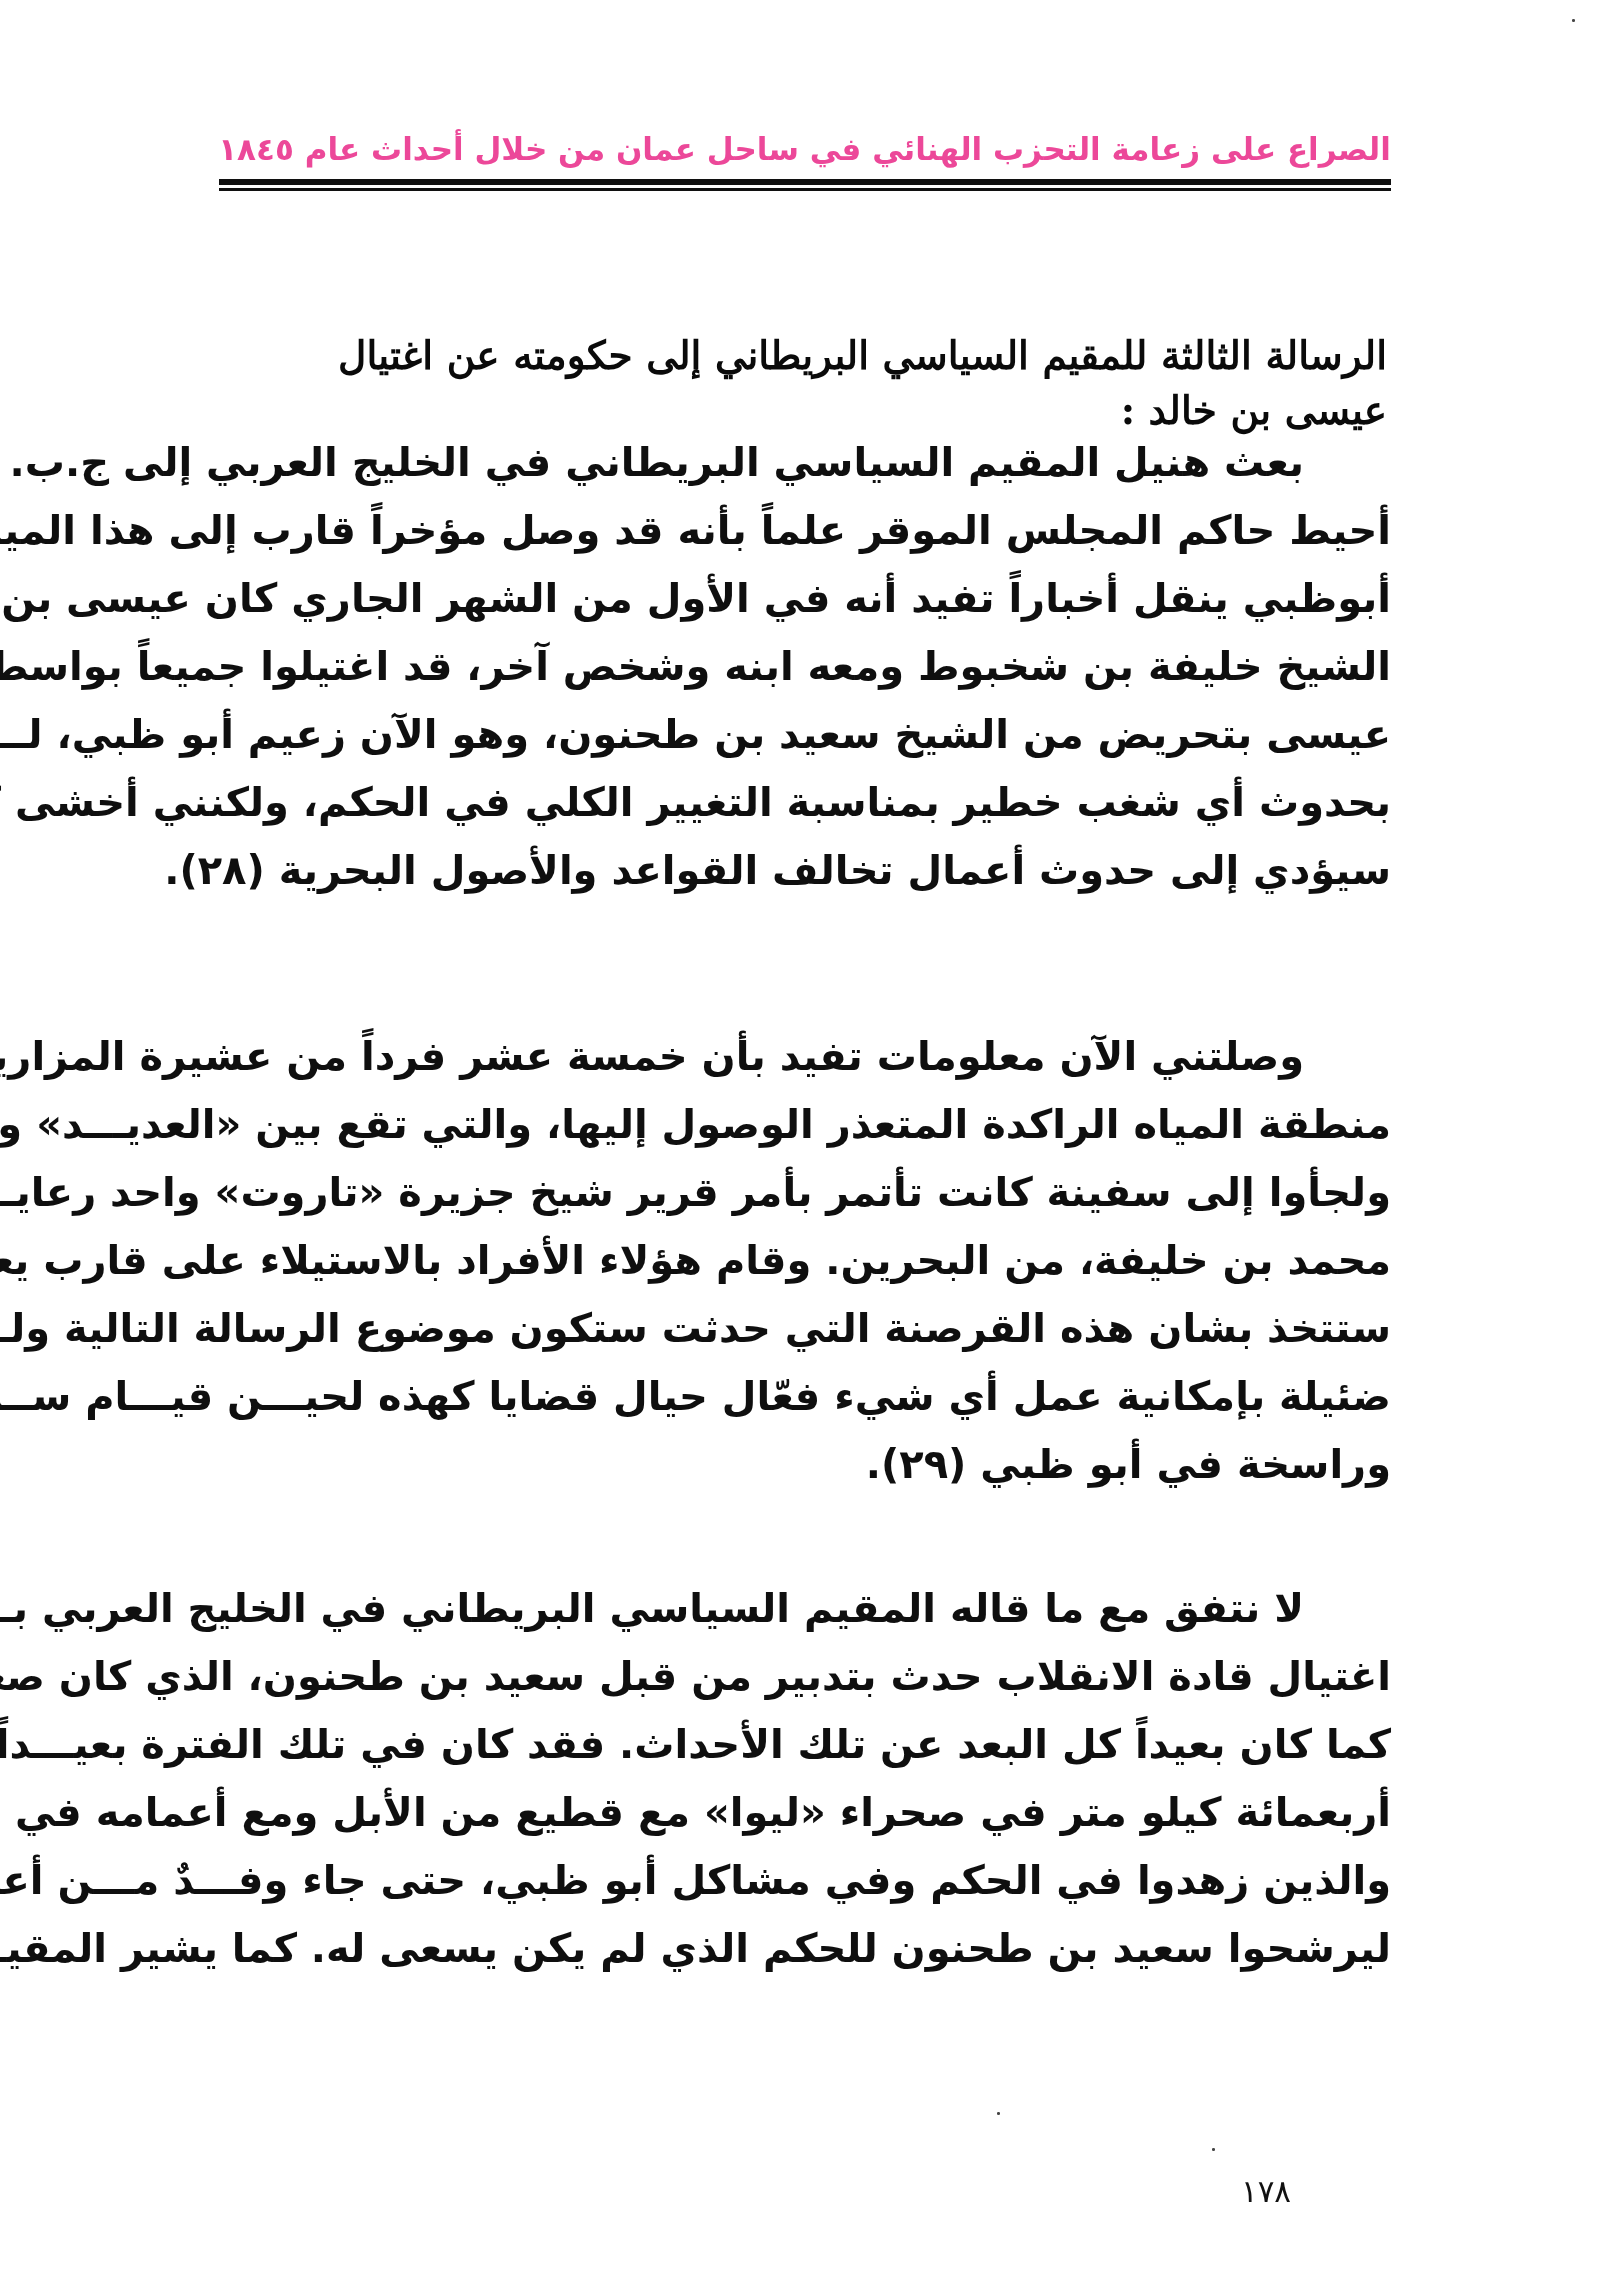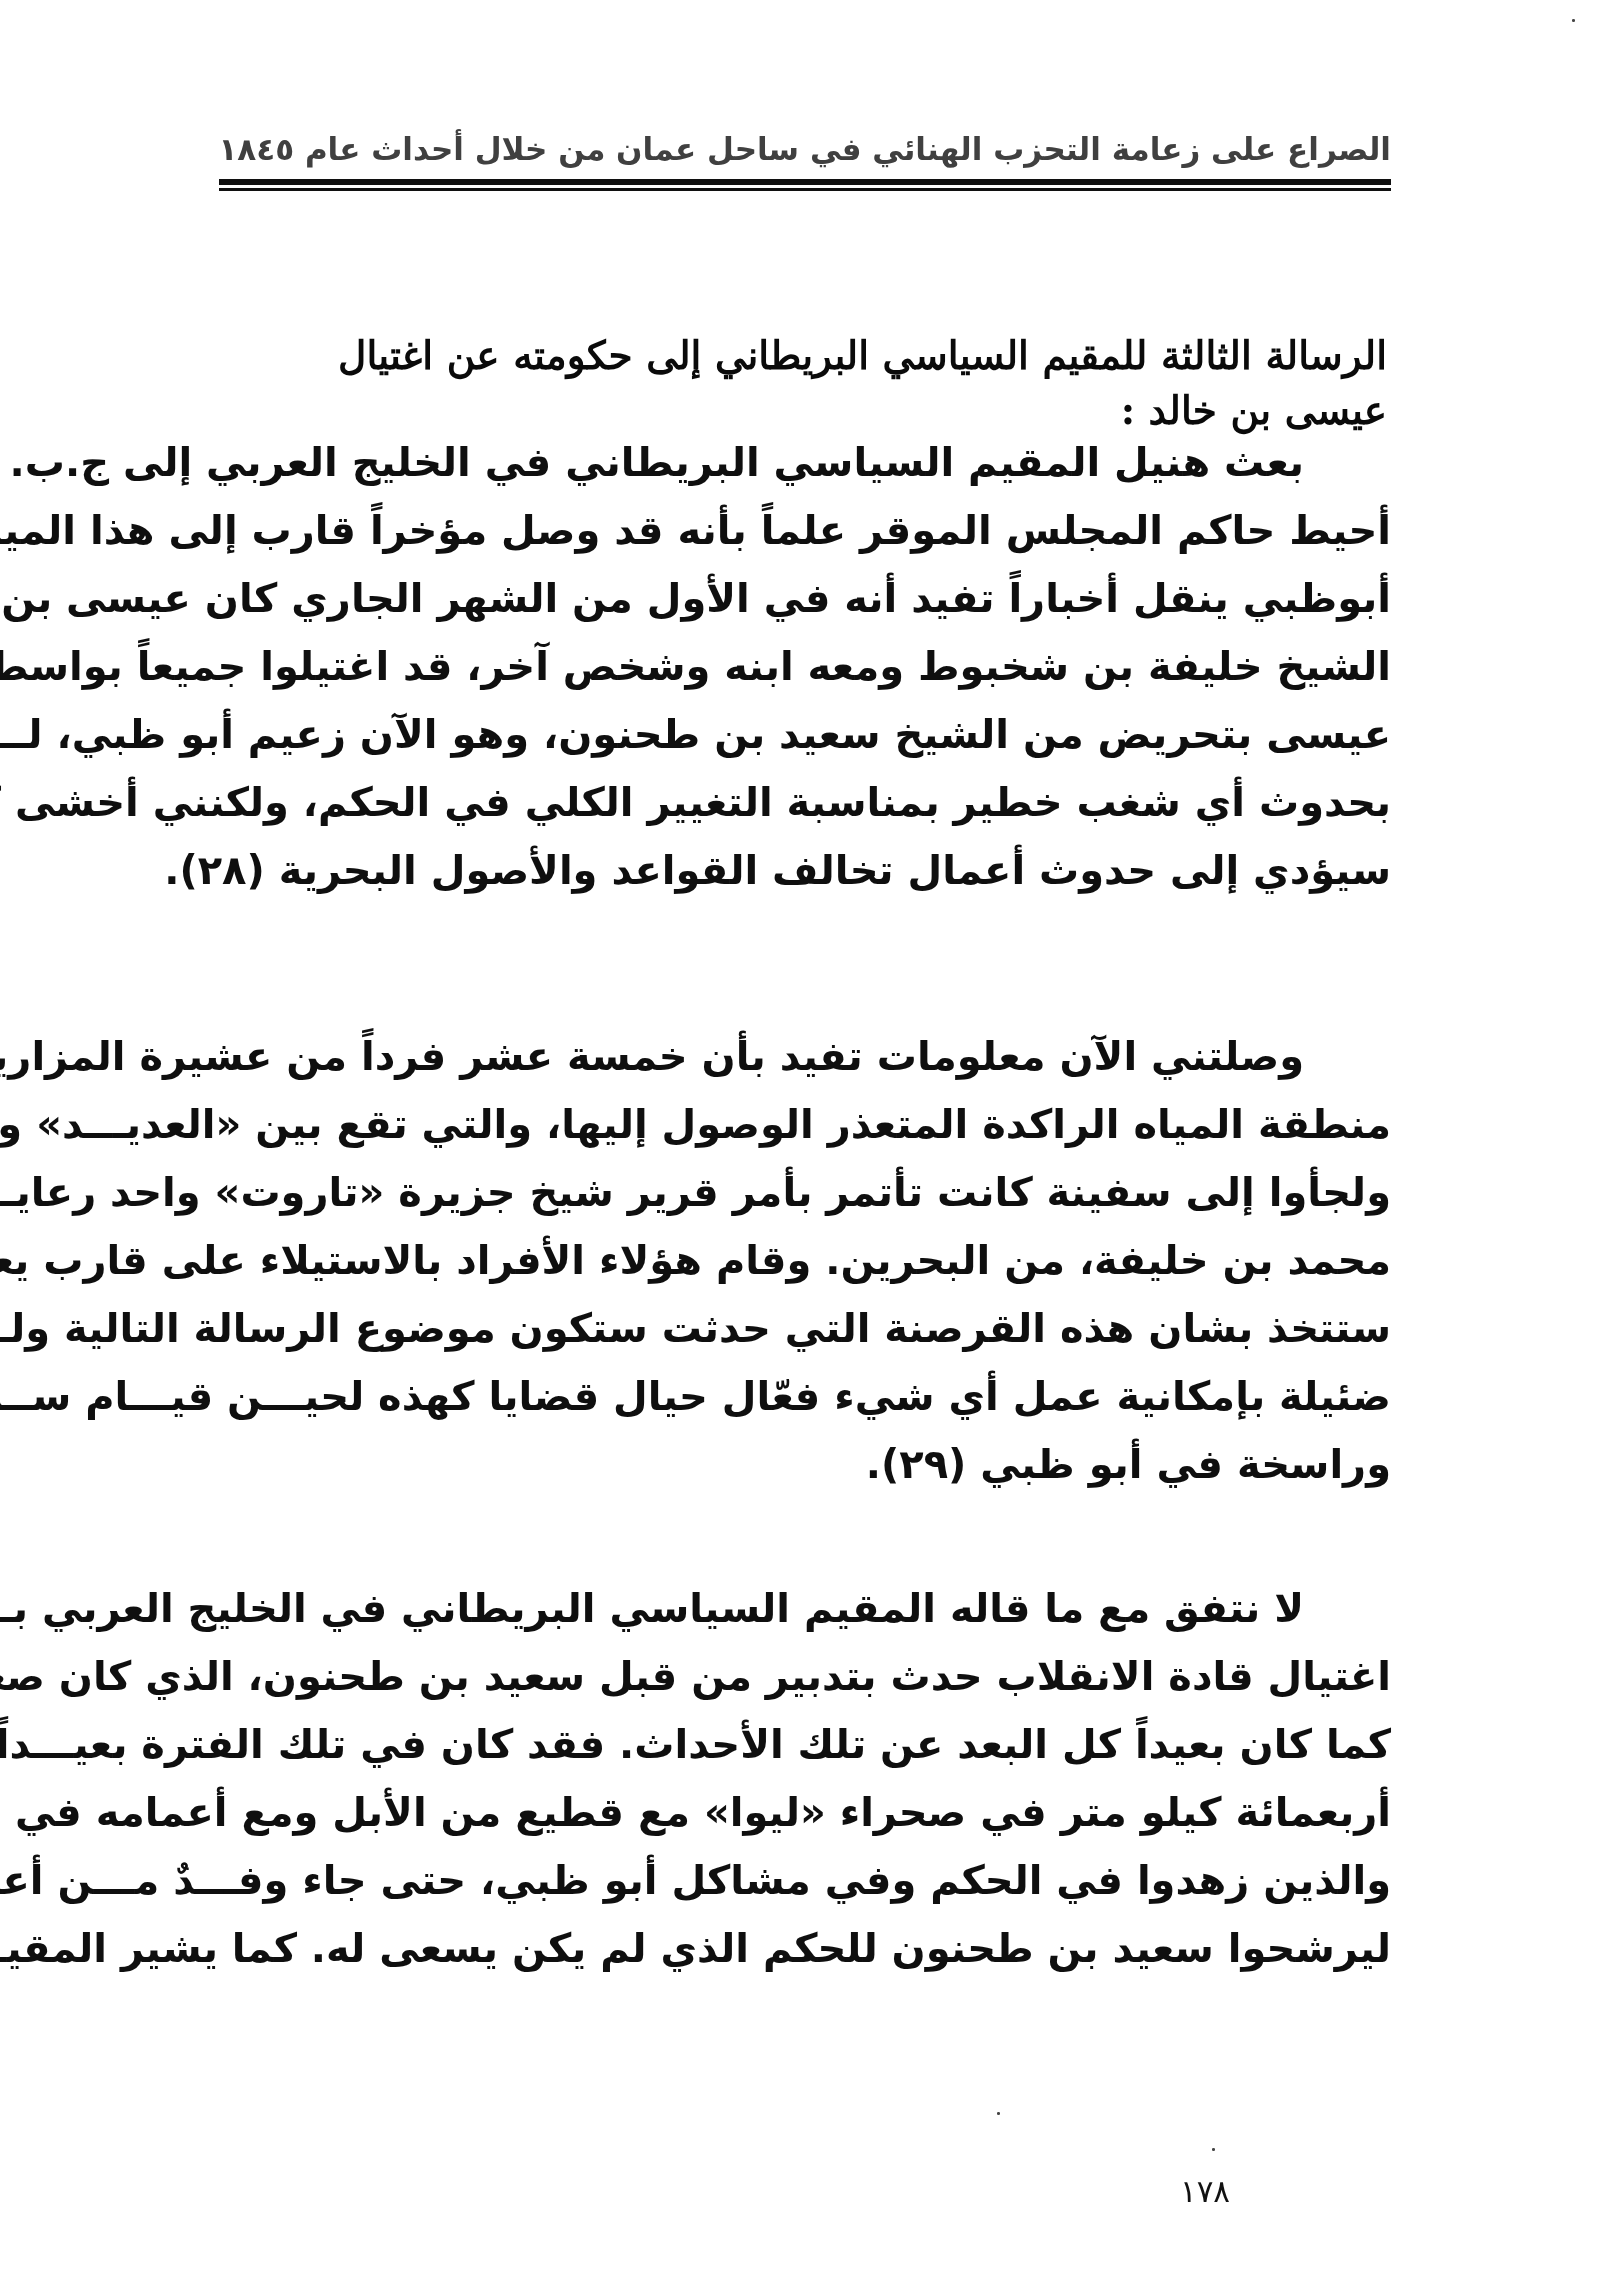--- a/index.html
+++ b/index.html
@@ -18,26 +18,26 @@
   .page {
     position: absolute;
     left: 0; top: 0;
     width: 1618px; height: 2295px;
   }
   .running-header {
     position: absolute;
     left: 218px;
     width: 1173px;
     top: 128px;
-    text-align: right;
+    text-align: center;
     font-family: "DejaVu Sans", sans-serif;
     font-weight: bold;
     font-size: 31px;
     line-height: 43px;
-    color: #404040;
+    color: #ec4899;
     letter-spacing: -0.4px;
   }
   .header-rule-thick {
     position: absolute;
     left: 219px;
     width: 1172px;
     top: 179px;
     height: 6px;
     background: #101010;
   }
@@ -87,21 +87,21 @@
     padding-right: 87px;
   }
   .para-1 { top: 428px; }
   .para-2 { top: 1022px; }
   .para-3 { top: 1574px; }
   .page-number {
     position: absolute;
     left: 1180px;
     width: 111px;
     top: 2172px;
-    text-align: left;
+    text-align: right;
     font-family: "DejaVu Serif", serif;
     font-size: 31px;
     line-height: 39px;
     color: #111111;
   }
   .speck {
     position: absolute;
     width: 2.6px; height: 2.6px;
     background: #444;
     border-radius: 50%;

